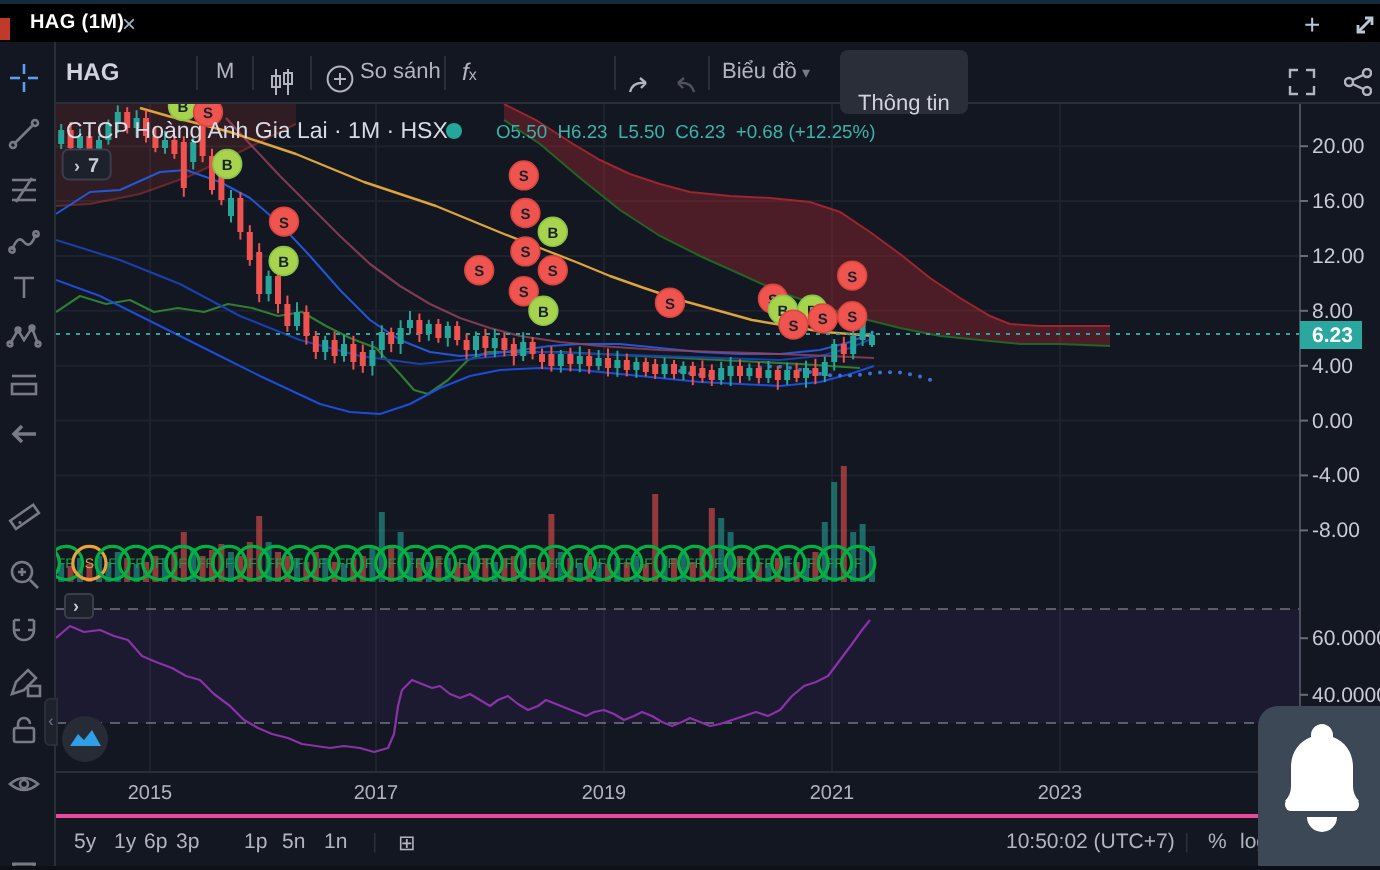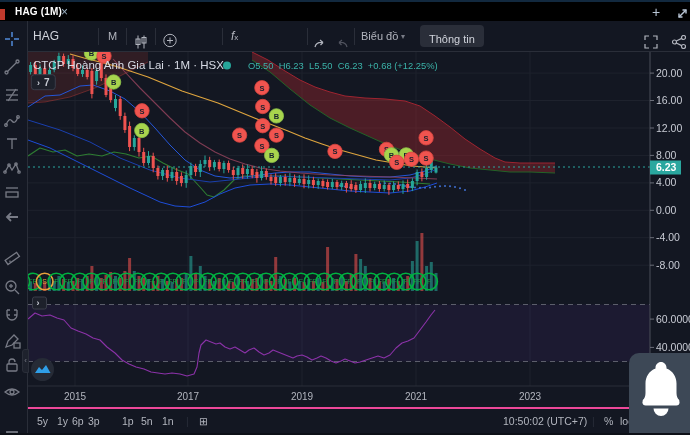--- a/index.html
+++ b/index.html
@@ -564,49 +564,50 @@
   <div class="favicon"></div>
   <div class="title">HAG (1M)</div>
   <div class="close">×</div>
   <div class="plus">+</div>
   <div class="exp"><svg width="13" height="13" viewBox="0 0 13 13" stroke="#b9c6d6" fill="none" stroke-width="1.4">
         <line x1="3" y1="10" x2="10" y2="3"></line>
         <path d="M6.5 3 H10 V6.5 M6.5 10 H3 V6.5"></path>
       </svg></div>
 </div>
 <div class="toolbar">
-  <div class="tb" style="left:5px;font-weight:normal;font-size:12px;color:#d1d4dc">HAG</div>
+  <div class="tb" style="left:5px;font-weight:bold;font-size:12px;color:#d1d4dc">HAG</div>
   <div class="sep" style="left:70px"></div>
   <div class="tb" style="left:80px">M</div>
   <div class="sep" style="left:98px"></div>
   <div class="tb" style="left:107px;top:9px;height:14px"><svg width="12" height="14" viewBox="0 0 12 14" stroke="#b2b5be" fill="none">
         <line x1="3" y1="0.5" x2="3" y2="13.5"></line>
         <rect x="1" y="4" width="4" height="5.5"></rect>
         <line x1="9" y1="0.5" x2="9" y2="13.5"></line>
         <rect x="7" y="2.5" width="4" height="5.5"></rect>
       </svg></div>
   <div class="sep" style="left:127px"></div>
   <div class="tb" style="left:135px;top:8px;height:15px"><svg width="14" height="15" viewBox="0 0 14 15" stroke="#b2b5be" fill="none">
         <circle cx="7" cy="7.5" r="6.2"></circle>
         <line x1="7" y1="4.5" x2="7" y2="10.5"></line>
         <line x1="4" y1="7.5" x2="10" y2="7.5"></line>
       </svg></div>
+  <div class="tb" style="left:152px">So sánh</div>
   <div class="sep" style="left:194px"></div>
   <div class="tb" style="left:203px;font-style:italic;font-size:12px">f<span style="font-size:8px;font-style:normal">x</span></div>
   <div class="sep" style="left:279px"></div>
   <div class="tb" style="left:286px;top:10px;height:12px"><svg width="13" height="11" viewBox="0 0 13 11" stroke="#b2b5be" fill="none" stroke-width="1.2">
         <path d="M1 8 C2 4 5 3 9 3.5 M9 3.5 L6 1 M9 3.5 L6.5 6"></path>
       </svg></div>
   <div class="tb" style="left:307px;top:10px;height:12px"><svg width="13" height="11" viewBox="0 0 13 11" stroke="#50535e" fill="none" stroke-width="1.2">
         <path d="M12 8 C11 4 8 3 4 3.5 M4 3.5 L7 1 M4 3.5 L6.5 6"></path>
       </svg></div>
   <div class="sep" style="left:326px"></div>
   <div class="tb" style="left:333px">Biểu đồ</div>
   <div class="tb" style="left:373px;color:#787b86;font-size:8px">▾</div>
-  <div style="position:absolute;left:392px;top:4px;height:22px;line-height:22px;background:#2a2e39;border-radius:4px;padding:3px 9px;color:#d1d4dc;font-size:11px">Thông tin</div>
+  <div style="position:absolute;left:392px;top:4px;height:22px;line-height:22px;background:#2a2e39;border-radius:4px;padding:16px 9px;color:#d1d4dc;font-size:11px">Thông tin</div>
   <div class="tb" style="left:616px;top:9px;height:14px"><svg width="14" height="14" viewBox="0 0 14 14" stroke="#b2b5be" fill="none" stroke-width="1.2">
         <path d="M1 5 V1 H5 M9 1 h4 v4 M13 9 v4 H9 M5 13 H1 V9"></path>
       </svg></div>
   <div class="tb" style="left:644px;top:9px;height:14px"><svg width="14" height="14" viewBox="0 0 14 14" stroke="#b2b5be" fill="none" stroke-width="1.2">
         <circle cx="11.5" cy="2.5" r="2"></circle>
         <circle cx="2.5" cy="7" r="2"></circle>
         <circle cx="11.5" cy="11.5" r="2"></circle>
         <line x1="4.3" y1="6" x2="9.7" y2="3.4"></line>
         <line x1="4.3" y1="8" x2="9.7" y2="10.6"></line>
       </svg></div>

